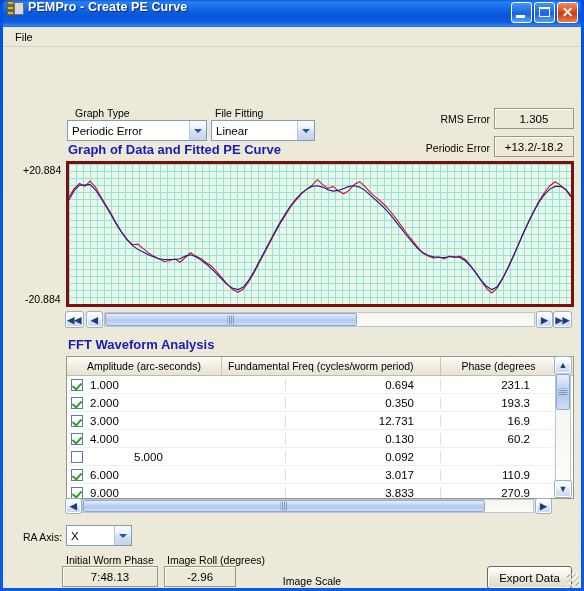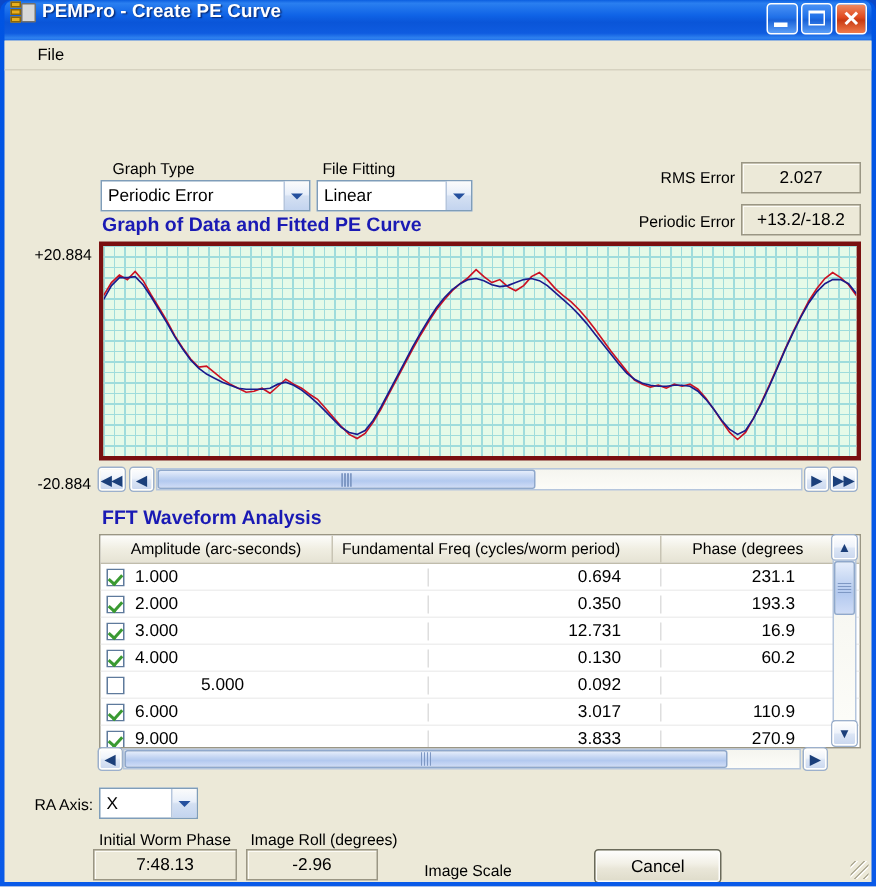--- a/index.html
+++ b/index.html
@@ -104,21 +104,20 @@
     height: 20px;
     background: #ece9d8;
     border-bottom: 1px solid #d6d2c0;
     display: flex; align-items: center;
     padding-left: 6px;
   }
   .menu-item {
     font-size: 11px; color: #000;
     padding: 2px 6px;
     cursor: default;
-    margin-left: 10px;
   }
 
   .content {
     position: relative;
     height: 540px;
   }
 
   
   .lbl {
     font-size: 10.5px; color: #000;
@@ -339,29 +338,29 @@
 
         <div class="lbl" style="left:212px; top:60px;">File Fitting</div>
         <div class="combo" style="left:208px; top:73px; width:104px;">
           <span class="cval">Linear</span>
           <span class="carrow">
               <span class="chev"></span>
             </span>
         </div>
 
         <div class="lbl" style="left:419px; top:66px; width:68px; text-align:right;">RMS Error</div>
-        <div class="ro-field" style="left:491px; top:61px; width:80px;">2.027</div>
+        <div class="ro-field" style="left:491px; top:61px; width:80px;">1.305</div>
 
         <div class="lbl" style="left:406px; top:95px; width:81px; text-align:right;">Periodic Error</div>
         <div class="ro-field" style="left:491px; top:89px; width:80px;">+13.2/-18.2</div>
 
         <div class="sect-title" style="left:65px; top:95px;">Graph of Data and Fitted PE Curve</div>
 
         <div class="lbl" style="left:20px; top:117px;">+20.884</div>
-        <div class="lbl" style="left:22px; top:246px;margin-top:24px;">-20.884</div>
+        <div class="lbl" style="left:22px; top:246px;">-20.884</div>
 
         <div class="chart-box" style="left:63px; top:114px; width:508px; height:146px;">
           <div class="chart-grid" style="background: repeating-linear-gradient(to right, rgb(159, 220, 220) 0px, rgb(159, 220, 220) 1px, transparent 1px, transparent 7px), repeating-linear-gradient(rgb(159, 220, 220) 0px, rgb(159, 220, 220) 1px, transparent 1px, transparent 7px), repeating-linear-gradient(to right, rgb(111, 191, 143) 0px, rgb(111, 191, 143) 1px, transparent 1px, transparent 28px), repeating-linear-gradient(rgb(111, 191, 143) 0px, rgb(111, 191, 143) 1px, transparent 1px, transparent 28px), rgb(230, 250, 232);"></div>
           <svg class="chart-svg" id="chart-svg" width="502" height="140" viewBox="0 0 502 140">
             <polyline id="series-0" fill="none" stroke-width="1.1" points="0.0,33.1 5.3,24.4 10.6,19.4 15.9,22.4 21.1,17.0 26.4,23.1 31.7,32.5 37.0,41.2 42.3,49.9 47.6,59.9 52.8,68.0 58.1,75.4 63.4,80.7 68.7,80.1 74.0,84.4 79.3,88.8 84.5,92.1 89.8,94.8 95.1,97.5 100.4,96.8 105.7,94.8 111.0,98.2 116.3,93.5 121.5,88.8 126.8,92.1 132.1,94.8 137.4,98.8 142.7,102.2 148.0,108.2 153.2,114.2 158.5,120.3 163.8,125.6 169.1,128.3 174.4,125.0 179.7,117.6 184.9,108.9 190.2,98.8 195.5,88.8 200.8,78.7 206.1,68.7 211.4,59.3 216.7,50.6 221.9,42.5 227.2,35.8 232.5,29.8 237.8,25.1 243.1,21.1 248.4,15.7 253.6,20.4 258.9,24.4 264.2,22.4 269.5,27.1 274.8,29.8 280.1,26.4 285.3,20.4 290.6,17.7 295.9,22.4 301.2,28.4 306.5,33.1 311.8,37.2 317.1,42.5 322.3,48.5 327.6,55.3 332.9,62.6 338.2,70.0 343.5,76.7 348.8,83.4 354.0,89.4 359.3,92.1 364.6,94.1 369.9,92.8 375.2,94.8 380.5,92.1 385.7,93.5 391.0,92.1 396.3,95.5 401.6,101.5 406.9,108.9 412.2,116.9 417.5,124.3 422.7,129.0 428.0,124.3 433.3,114.9 438.6,104.2 443.9,92.8 449.2,80.7 454.4,68.7 459.7,57.3 465.0,46.5 470.3,36.5 475.6,28.4 480.9,21.7 486.1,17.7 491.4,21.1 496.7,25.8 502.0,33.1" stroke="#cc1122"></polyline>
             <polyline id="series-1" fill="none" stroke-width="1.1" points="0.0,35.8 5.3,26.4 10.6,21.1 15.9,21.1 21.1,20.4 26.4,25.8 31.7,33.8 37.0,42.5 42.3,51.2 47.6,60.6 52.8,68.7 58.1,76.0 63.4,81.4 68.7,85.4 74.0,88.1 79.3,90.8 84.5,92.8 89.8,94.8 95.1,95.5 100.4,95.5 105.7,95.5 111.0,94.8 116.3,92.1 121.5,90.8 126.8,92.8 132.1,96.1 137.4,100.2 142.7,104.9 148.0,110.2 153.2,115.6 158.5,120.9 163.8,124.3 169.1,125.6 174.4,123.0 179.7,116.3 184.9,107.5 190.2,97.5 195.5,87.4 200.8,77.4 206.1,67.3 211.4,57.9 216.7,49.2 221.9,41.2 227.2,34.5 232.5,29.1 237.8,25.1 243.1,22.4 248.4,21.7 253.6,23.1 258.9,25.8 264.2,27.1 269.5,26.4 274.8,24.4 280.1,22.4 285.3,21.7 290.6,23.1 295.9,26.4 301.2,31.1 306.5,35.8 311.8,40.5 317.1,45.9 322.3,51.9 327.6,58.6 332.9,65.3 338.2,72.0 343.5,78.7 348.8,84.7 354.0,88.8 359.3,91.5 364.6,92.8 369.9,93.5 375.2,93.5 380.5,92.8 385.7,92.8 391.0,93.5 396.3,96.8 401.6,102.2 406.9,108.9 412.2,116.3 417.5,122.3 422.7,125.6 428.0,123.0 433.3,114.9 438.6,104.9 443.9,93.5 449.2,81.4 454.4,69.3 459.7,57.9 465.0,47.2 470.3,37.8 475.6,30.4 480.9,25.1 486.1,22.4 491.4,22.4 496.7,25.1 502.0,31.8" stroke="#1b1b8c"></polyline>
           </svg>
         </div>
 
         <div class="sb-btn" style="left:63px; top:265px; width:17px; height:15px;">◀◀</div>
@@ -462,23 +461,23 @@
           <span class="cval">X</span>
           <span class="carrow">
               <span class="chev"></span>
             </span>
         </div>
 
         <div class="lbl lbl-c" style="left:59px; top:507px; width:96px;">Initial Worm Phase</div>
         <div class="ro-field" style="left:59px; top:519px; width:96px;">7:48.13</div>
 
         <div class="lbl lbl-c" style="left:161px; top:507px; width:104px;">Image Roll (degrees)</div>
-        <div class="ro-field" style="left:161px; top:519px; width:88px;">-2.96</div>
+        <div class="ro-field" style="left:161px; top:519px; width:72px;">-2.96</div>
 
         <div class="lbl lbl-c" style="left:263px; top:528px; width:92px;">Image Scale</div>
 
-        <div class="btn" style="left:393px; top:519px; width:85px; height:23px;">Cancel</div>
+        <div class="btn" style="left:484px; top:519px; width:85px; height:23px;">Export Data</div>
 
         <div class="resize-grip"></div>
       </div>
     </div>
   </div>
 </div>
 
 </body></html>

